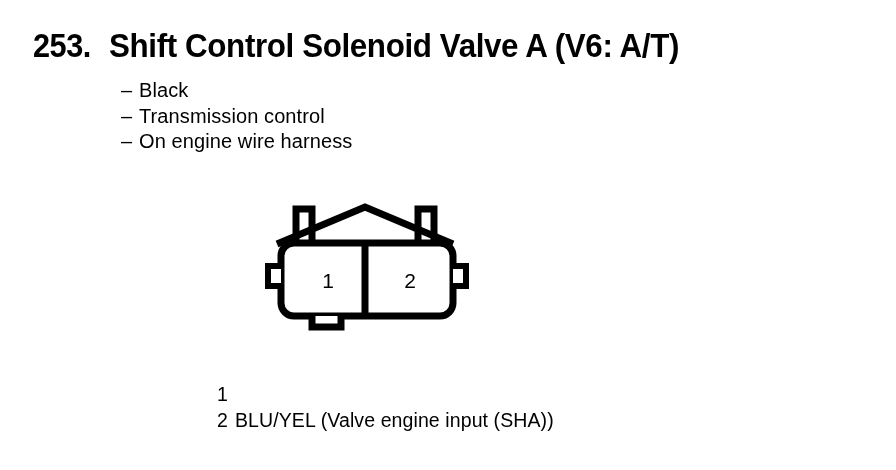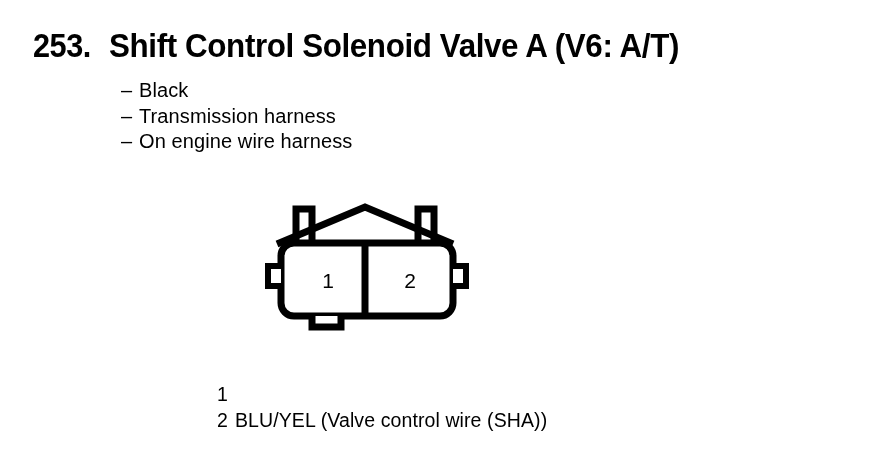--- a/index.html
+++ b/index.html
@@ -112,21 +112,21 @@
 
 <div id="bullet-list">
 
   <div class="bullet-item">
     <span class="bullet-dash">–</span>
     <span class="bullet-label">Black</span>
   </div>
 
   <div class="bullet-item">
     <span class="bullet-dash">–</span>
-    <span class="bullet-label">Transmission harness</span>
+    <span class="bullet-label">Transmission control</span>
   </div>
 
   <div class="bullet-item">
     <span class="bullet-dash">–</span>
     <span class="bullet-label">On engine wire harness</span>
   </div>
 
 </div>
 
 <div id="connector-figure">
@@ -154,16 +154,16 @@
 </div>
 
 <div id="pin-legend">
 
   <div class="legend-row">
     <span class="legend-num">1</span>
   </div>
 
   <div class="legend-row">
     <span class="legend-num">2</span>
-    <span class="legend-desc">BLU/YEL (Valve control wire (SHA))</span>
+    <span class="legend-desc">BLU/YEL (Valve engine input (SHA))</span>
   </div>
 
 </div>
 
 </body></html>

